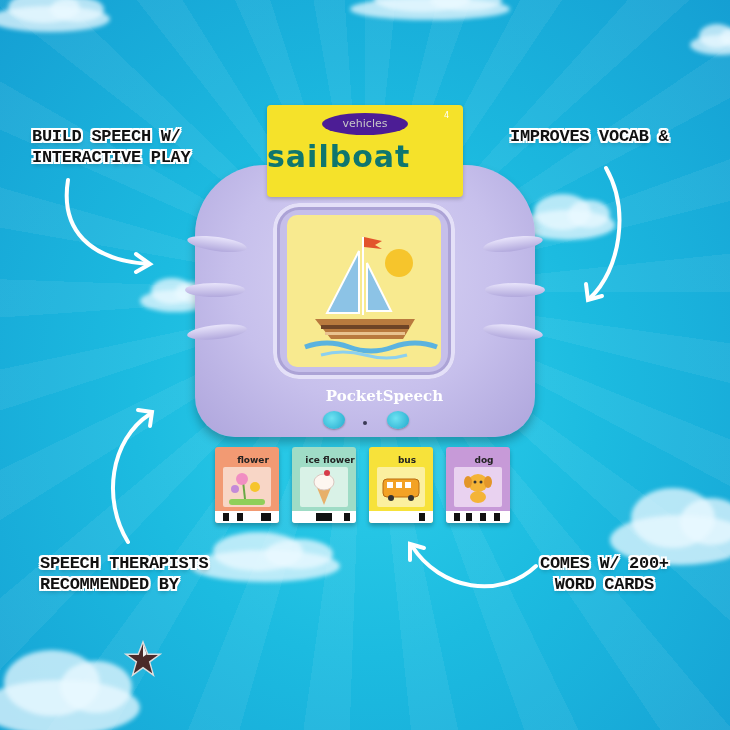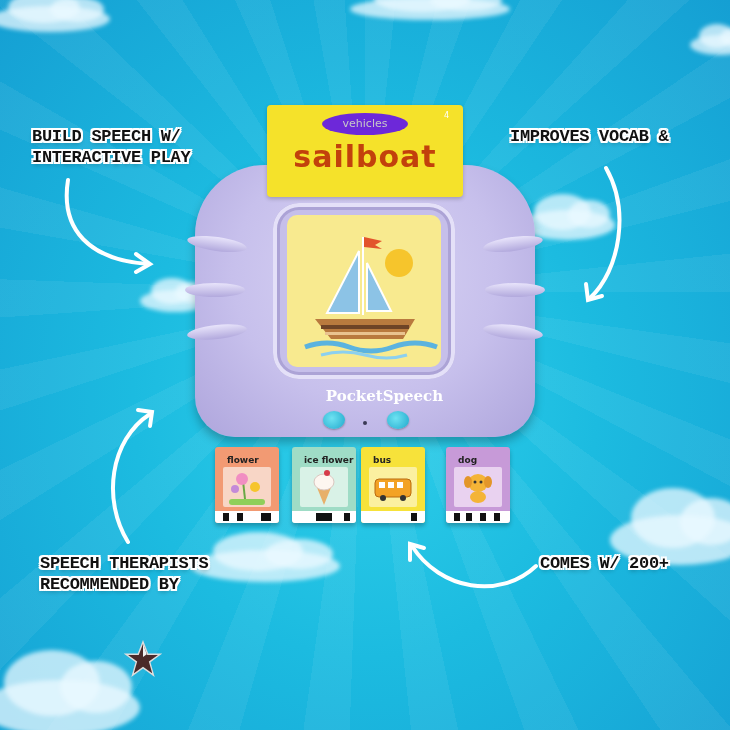--- a/index.html
+++ b/index.html
@@ -28,26 +28,26 @@
   .arrows { position: absolute; inset: 0; pointer-events: none; }
 
   
   .device { position: absolute; left: 195px; top: 105px; width: 340px; height: 340px; }
   .card-slot {
     position: absolute; left: 72px; top: 0; width: 196px; height: 92px;
     background: #f5e22a; border-radius: 4px; box-shadow: 0 2px 4px rgba(0,0,0,0.2);
   }
   .card-cat {
     position: absolute; left: 55px; top: 8px; width: 86px; height: 22px; border-radius: 50%;
-    background: #6d28d9; color: #c8c8c8; font-size: 11px; text-align: center; line-height: 22px;
+    background: #4c1d95; color: #c8c8c8; font-size: 11px; text-align: center; line-height: 22px;
   }
   .card-num { position: absolute; right: 14px; top: 6px; font-size: 8px; color: #fff; }
   .card-word {
-    position: absolute; left: 0; right: 0; top: 34px; text-align: center;
-    font-size: 30px; font-weight: bold; color: #c2410c; letter-spacing: 1px;
+    position: absolute; left: 0; right: 0; top: 34px; text-align: left;
+    font-size: 30px; font-weight: bold; color: #0f766e; letter-spacing: 1px;
   }
   .body {
     position: absolute; left: 0; top: 60px; width: 340px; height: 272px;
     background: radial-gradient(ellipse at 50% 40%, #d9d4f4 0%, #c7c0ec 55%, #aea5dc 100%);
     border-radius: 70px 70px 40px 40px; box-shadow: 0 6px 10px rgba(0,0,0,0.25);
   }
   .ridge { position: absolute; width: 60px; height: 14px; border-radius: 50%;
     background: linear-gradient(#e8e4fb, #b2a9dd); }
   .screen-frame {
     position: absolute; left: 78px; top: 38px; width: 182px; height: 176px;
@@ -60,21 +60,21 @@
   .brand {
     position: absolute; left: 0; right: 0; top: 222px; text-align: center;
     font-family: "DejaVu Serif", serif; font-weight: bold; font-size: 15px; color: #fff; padding-left: 39px;
   }
   .btn { position: absolute; top: 246px; width: 22px; height: 18px; border-radius: 50%;
     background: radial-gradient(circle at 40% 40%, #6ee2f2, #1fa8cc); box-shadow: 0 1px 2px rgba(0,0,0,0.3); }
   .mic { position: absolute; top: 256px; left: 168px; width: 4px; height: 4px; border-radius: 50%; background: #3a3a55; }
 
   
   .mini { position: absolute; top: 447px; width: 64px; height: 76px; border-radius: 3px; box-shadow: 0 3px 4px rgba(0,0,0,0.25); }
-  .mini .lbl { position: absolute; top: 8px; left: 0; right: 0; font-size: 9px; font-weight: bold; color: #222; margin-left: 12px; }
+  .mini .lbl { position: absolute; top: 8px; left: 0; right: 0; text-align: center; font-size: 9px; font-weight: bold; color: #222; margin-left: 12px; }
   .mini .pic { position: absolute; left: 8px; top: 20px; width: 48px; height: 40px; border-radius: 2px; }
   .mini .bar { position: absolute; left: 0; right: 0; bottom: 0; height: 12px; background: #fff;
     border-radius: 0 0 3px 3px; }
   .mini .bar i { position: absolute; top: 2px; width: 6px; height: 8px; background: #111; }
   .star { position: absolute; left: 124px; top: 640px; width: 38px; height: 38px; }
 </style>
 </head>
 <body>
 
 <div class="scene">
@@ -95,20 +95,21 @@
   </div>
   <div class="callout" style="left:510px;top:126px;">
     <span>IMPROVES VOCAB &amp;</span>
   </div>
   <div class="callout" style="left:40px;top:553px;">
     <span>SPEECH THERAPISTS</span>
     <span>RECOMMENDED BY</span>
   </div>
   <div class="callout" style="left:540px;top:553px;text-align:center;">
     <span>COMES W/ 200+</span>
+    <span>WORD CARDS</span>
   </div>
 
   <svg class="arrows" width="730" height="730">
     <g fill="none" stroke="#fff" stroke-width="4" stroke-linecap="round">
       <path d="M68 180 C60 230 90 260 148 264"></path>
       <path d="M136 254 L150 264 L136 272"></path>
       <path d="M606 168 C630 210 620 270 590 298"></path>
       <path d="M586 284 L588 300 L602 296"></path>
       <path d="M128 542 C102 500 110 440 150 414"></path>
       <path d="M138 410 L152 412 L150 426"></path>
@@ -178,21 +179,21 @@
           <path d="M16 18 L24 38 L32 18 Z" fill="#e7b06a"></path>
           <ellipse cx="24" cy="15" rx="10" ry="8" fill="#fdf6f0" stroke="#d9c7c0"></ellipse>
           <circle cx="27" cy="6" r="3" fill="#d63b4a"></circle>
         </svg>
     </div>
     <div class="bar">
         <i style="left:24px;width:16px"></i>
         <i style="left:52px"></i>
       </div>
   </div>
-  <div class="mini" style="left:361px;background:#f7e23a;">
+  <div class="mini" style="left:369px;background:#f7e23a;">
     <div class="lbl">bus</div>
     <div class="pic" style="background:#fbf0a0;">
       <svg width="48" height="40">
           <rect x="6" y="12" width="36" height="18" rx="4" fill="#f3a225" stroke="#b86a10"></rect>
           <rect x="10" y="15" width="6" height="6" fill="#fff"></rect>
           <rect x="19" y="15" width="6" height="6" fill="#fff"></rect>
           <rect x="28" y="15" width="6" height="6" fill="#fff"></rect>
           <circle cx="14" cy="31" r="3" fill="#333"></circle>
           <circle cx="34" cy="31" r="3" fill="#333"></circle>
         </svg>

